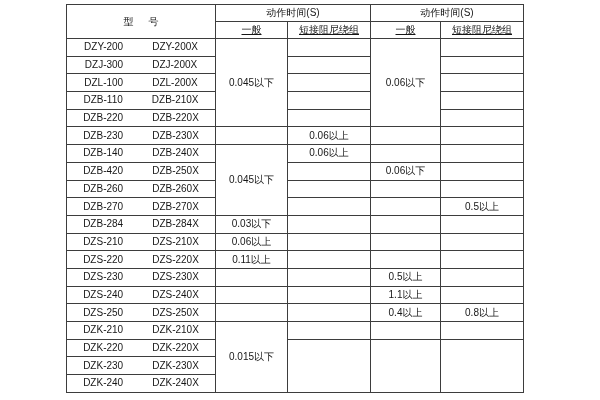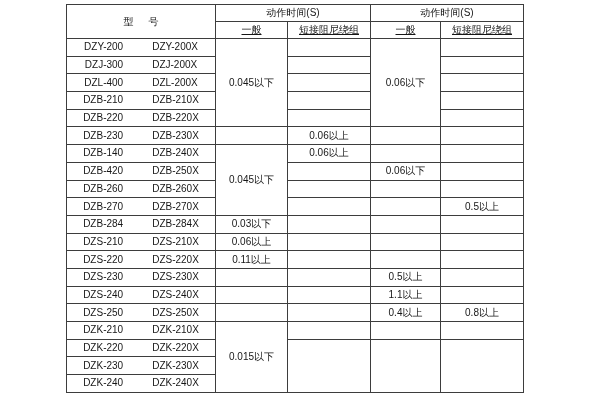--- a/index.html
+++ b/index.html
@@ -84,31 +84,31 @@
               <span>DZJ-300</span>
               <span>DZJ-200X</span>
             </div>
           </td>
           <td class="value-cell"></td>
           <td class="value-cell"></td>
         </tr>
         <tr>
           <td class="model-cell">
             <div class="model-pair">
-              <span>DZL-400</span>
+              <span>DZL-100</span>
               <span>DZL-200X</span>
             </div>
           </td>
           <td class="value-cell"></td>
           <td class="value-cell"></td>
         </tr>
         <tr>
           <td class="model-cell">
             <div class="model-pair">
-              <span>DZB-210</span>
+              <span>DZB-110</span>
               <span>DZB-210X</span>
             </div>
           </td>
           <td class="value-cell"></td>
           <td class="value-cell"></td>
         </tr>
         <tr>
           <td class="model-cell">
             <div class="model-pair">
               <span>DZB-220</span>

